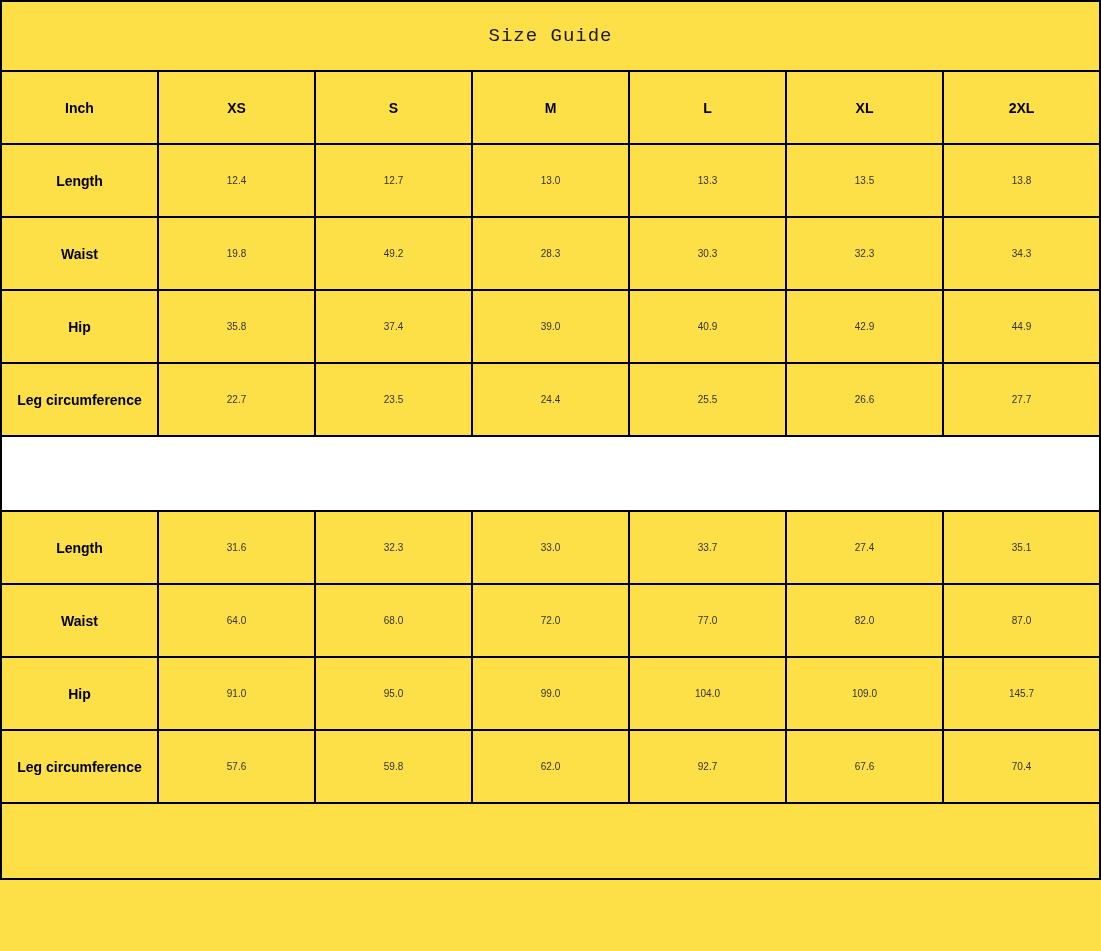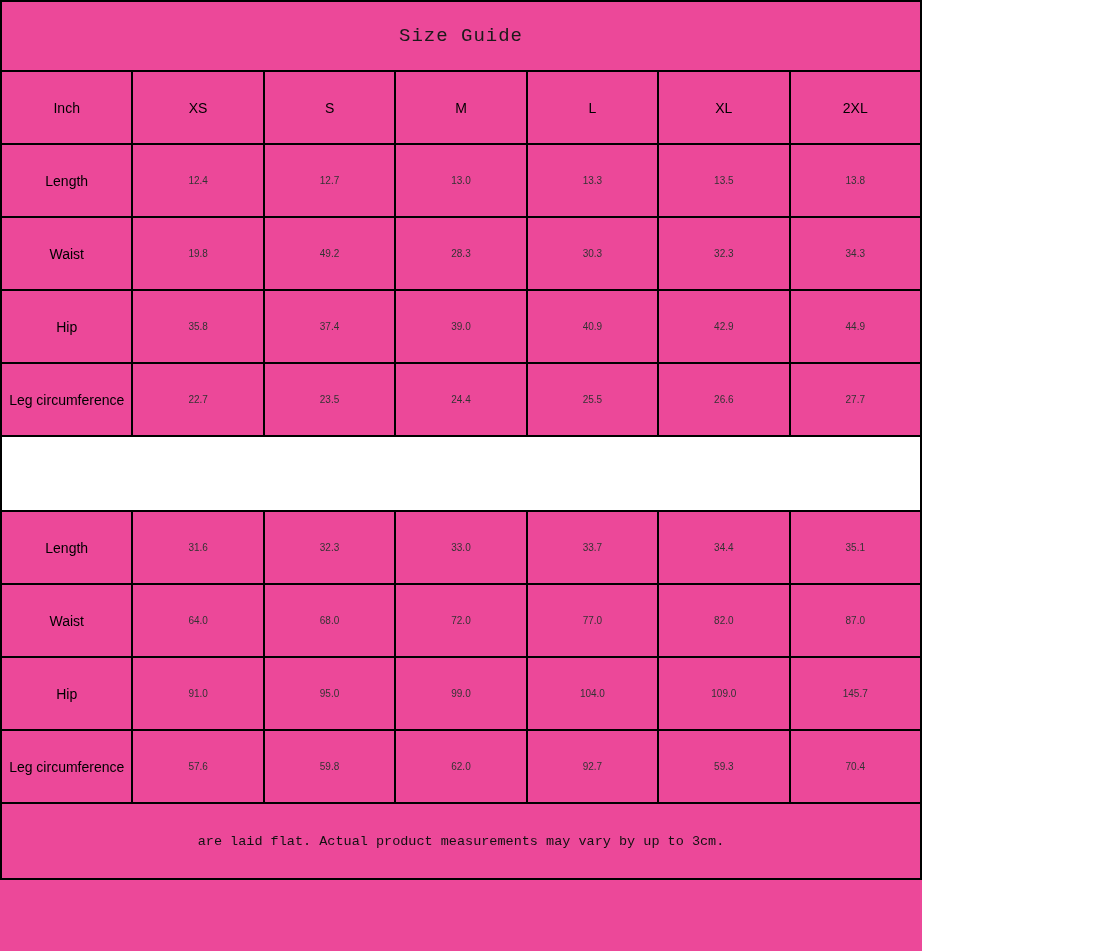--- a/index.html
+++ b/index.html
@@ -1,20 +1,20 @@
 <!DOCTYPE html>
 <html><head>
 <meta charset="utf-8">
 <style>
   * { margin: 0; padding: 0; box-sizing: border-box; }
   html, body { background: #ffffff; }
   .page {
-    width: 922px;
+    width: 1101px;
     height: 951px;
-    background: #ec4899;
+    background: #fde047;
     font-family: "Liberation Sans", sans-serif;
   }
   .title-row {
     height: 70px;
     border: 2px solid #000;
     border-bottom: none;
     display: flex;
     align-items: center;
     justify-content: center;
     font-family: "Liberation Mono", "DejaVu Sans Mono", monospace;
@@ -29,21 +29,21 @@
   }
   table.size-table th,
   table.size-table td {
     border: 2px solid #000;
     height: 73px;
     text-align: center;
     vertical-align: middle;
     padding: 0;
   }
   table.size-table th {
-    font-weight: normal;
+    font-weight: bold;
     font-size: 14px;
     color: #000;
   }
   table.size-table td {
     font-weight: normal;
     font-size: 10px;
     color: #333;
   }
   .spacer-row {
     height: 73px;
@@ -126,21 +126,21 @@
   <div class="spacer-row"></div>
 
   <table class="size-table">
     <tbody>
     <tr>
       <th>Length</th>
       <td>31.6</td>
       <td>32.3</td>
       <td>33.0</td>
       <td>33.7</td>
-      <td>34.4</td>
+      <td>27.4</td>
       <td>35.1</td>
     </tr>
     <tr>
       <th>Waist</th>
       <td>64.0</td>
       <td>68.0</td>
       <td>72.0</td>
       <td>77.0</td>
       <td>82.0</td>
       <td>87.0</td>
@@ -153,23 +153,22 @@
       <td>104.0</td>
       <td>109.0</td>
       <td>145.7</td>
     </tr>
     <tr>
       <th>Leg circumference</th>
       <td>57.6</td>
       <td>59.8</td>
       <td>62.0</td>
       <td>92.7</td>
-      <td>59.3</td>
+      <td>67.6</td>
       <td>70.4</td>
     </tr>
   </tbody>
     </table>
 
   <div class="footer-note">
-    <div>are laid flat. Actual product measurements may vary by up to 3cm.</div>
   </div>
 
 </div>
 
 </body></html>

